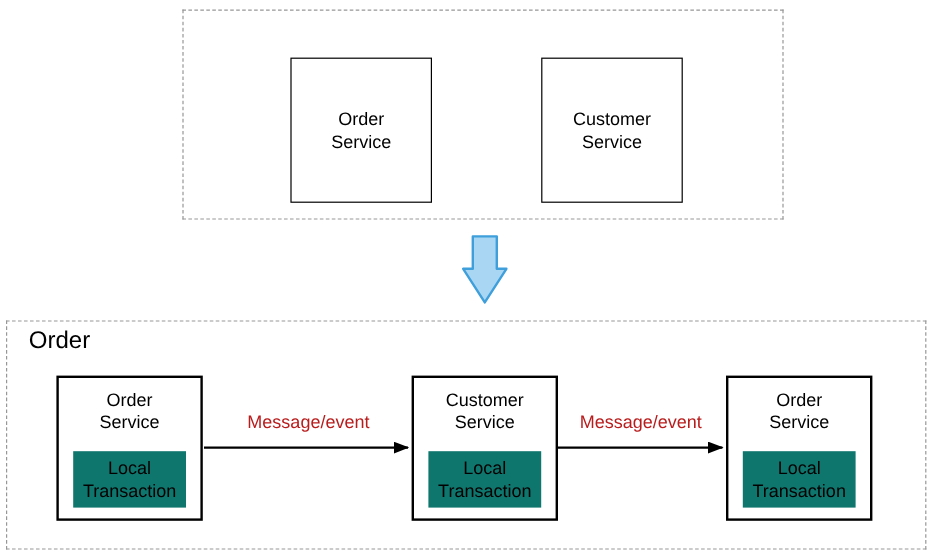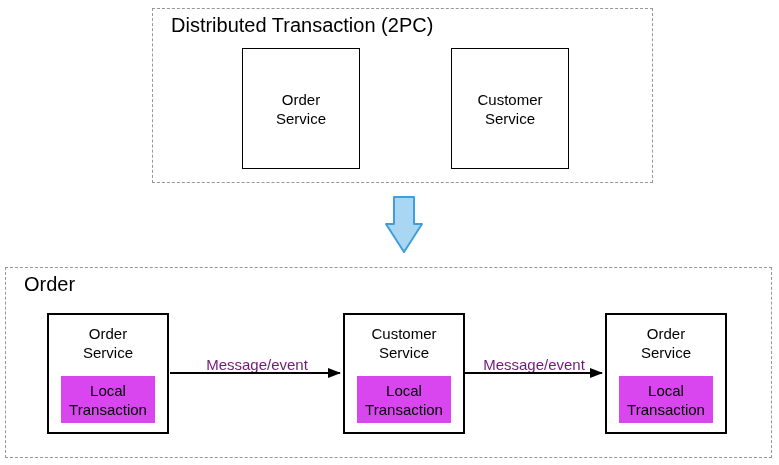--- a/index.html
+++ b/index.html
@@ -74,36 +74,36 @@
     white-space: pre-line;
     color: #000000;
   }
   .local-transaction {
     position: absolute;
     left: 50%;
     transform: translateX(-50%);
     bottom: 9px;
     width: 94px;
     height: 47px;
-    background: #d946ef;
+    background: #0f766e;
     display: flex;
     align-items: center;
     justify-content: center;
     text-align: center;
     font-size: 15px;
     line-height: 19px;
     white-space: pre-line;
     color: #000000;
   }
   .edge-label {
     position: absolute;
-    top: 356px;
+    top: 344px;
     transform: translateX(-50%);
     font-size: 15px;
-    color: #701a75;
+    color: #b91c1c;
     white-space: nowrap;
   }
   .edge-label-1 { left: 257px; }
   .edge-label-2 { left: 534px; }
 
   .arrow-layer {
     position: absolute;
     left: 0;
     top: 0;
     width: 779px;
@@ -117,21 +117,20 @@
     width: 40px;
     height: 60px;
   }
 </style>
 </head>
 <body>
 
 <div class="canvas">
 
   <div class="dashed-group twopc-group">
-    <div class="group-title">Distributed Transaction (2PC)</div>
     <div class="service-box twopc-box twopc-box-order">Order
 Service</div>
     <div class="service-box twopc-box twopc-box-customer">Customer
 Service</div>
   </div>
 
   <svg class="down-arrow-svg" viewBox="0 0 40 60">
     <polygon points="9,2 29,2 29,29 37,29 19,57 1,29 9,29" fill="#a9d6f2" stroke="#3f9fdb" stroke-width="2" stroke-linejoin="round"></polygon>
   </svg>
 

